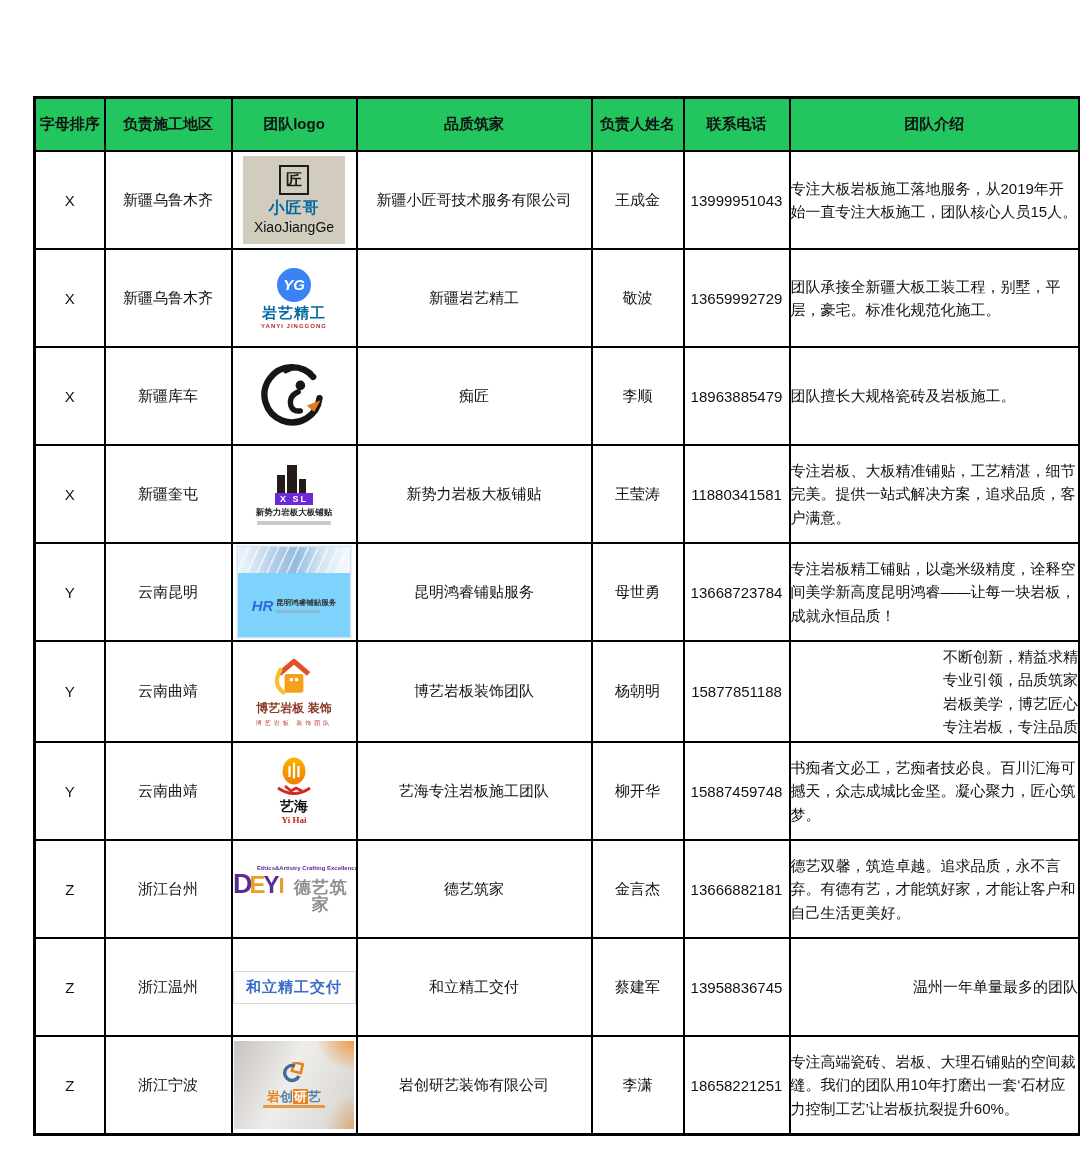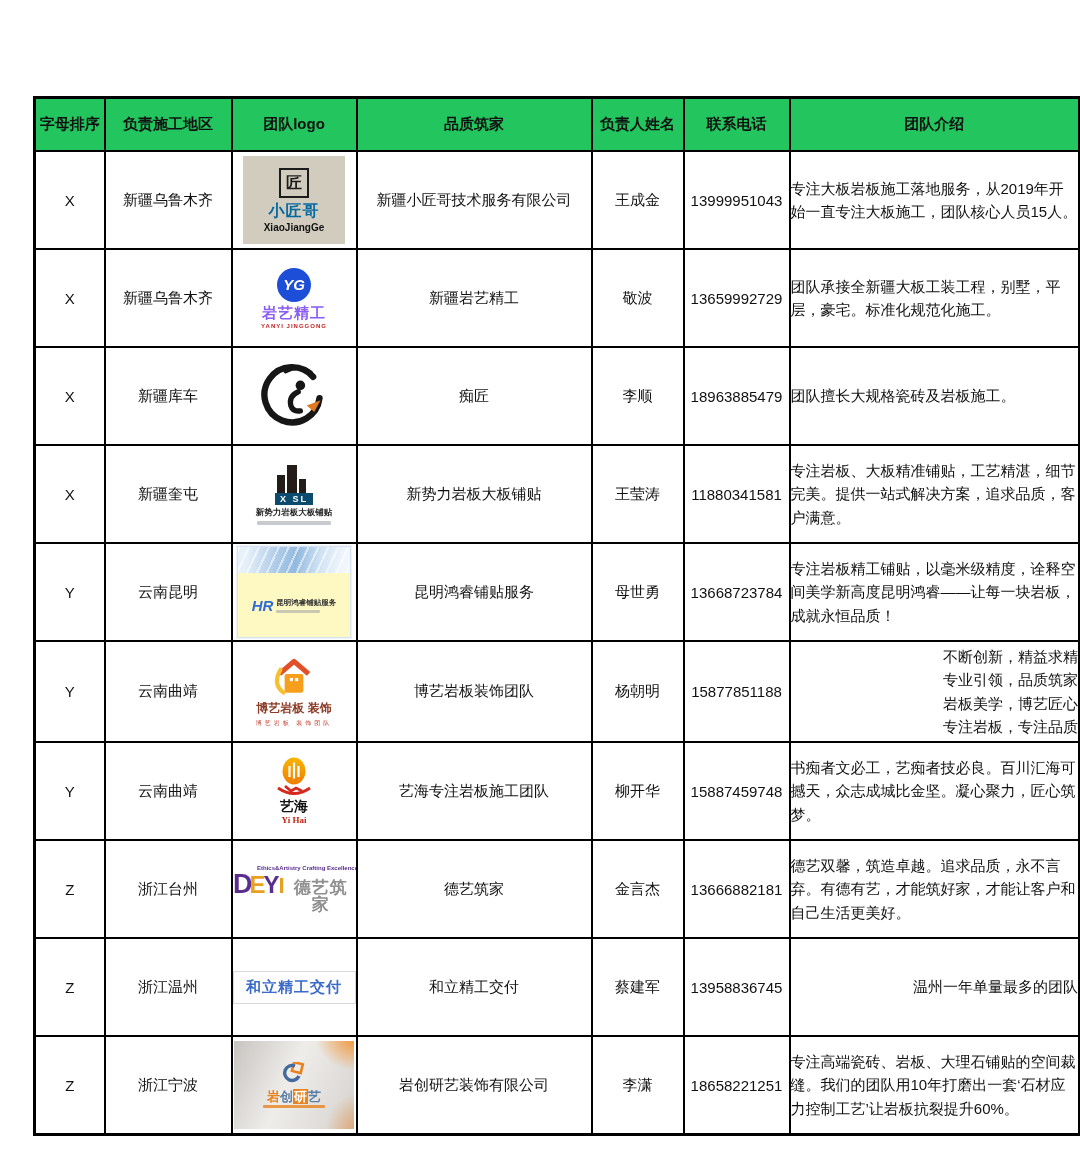--- a/index.html
+++ b/index.html
@@ -17,35 +17,35 @@
   td.intro{text-align:left;padding:3px 0;line-height:1.55;white-space:pre-line;}
   td.intro.center{text-align:right;}
   .logo-cell{text-align:center;}
   .lg{margin:0 auto;display:flex;flex-direction:column;align-items:center;justify-content:center;}
 
   
   .lg1{width:102px;height:88px;background:#d2ccbe;}
   .lg1-glyph{width:26px;height:26px;border:2px solid #1c1c1c;color:#1c1c1c;font-weight:bold;
     font-size:16px;line-height:25px;text-align:center;}
   .lg1-title{font-weight:900;font-size:16px;color:#0369a1;margin-top:3px;letter-spacing:1px;}
-  .lg1-sub{font-weight:bold;font-size:10px;color:#111;}
-
-  
-  .lg2-circle{width:34px;height:34px;border-radius:50%;background:#1d4ed8;color:#fff;display:flex;
+  .lg1-sub{font-weight:normal;font-size:14px;color:#111;}
+
+  
+  .lg2-circle{width:34px;height:34px;border-radius:50%;background:#3b82f6;color:#fff;display:flex;
     align-items:center;justify-content:center;font-weight:900;font-style:italic;font-size:15px;}
-  .lg2-title{font-weight:900;font-size:15px;color:#8b5cf6;margin-top:2px;letter-spacing:1px;}
+  .lg2-title{font-weight:900;font-size:15px;color:#0369a1;margin-top:2px;letter-spacing:1px;}
   .lg2-sub{color:#c42222;font-size:6px;letter-spacing:1px;font-weight:bold;}
 
   
-  .lg4-xsl{background:#0c4a6e;color:#fff;font-weight:900;font-size:9px;padding:1px 5px;letter-spacing:2px;margin-top:-4px;}
+  .lg4-xsl{background:#6d28d9;color:#fff;font-weight:900;font-size:9px;padding:1px 5px;letter-spacing:2px;margin-top:-4px;}
   .lg4-title{font-weight:bold;font-size:8.5px;color:#222;margin-top:2px;}
   .micro{height:4px;background:#9aa0a6;opacity:.55;border-radius:1px;margin-top:2px;}
 
   
-  .lg5{width:112px;height:90px;background:#fef9c3;border:1px solid #d8e4f0;box-shadow:0 0 0 1px #eef3f8;}
+  .lg5{width:112px;height:90px;background:#7dd3fc;border:1px solid #d8e4f0;box-shadow:0 0 0 1px #eef3f8;}
   .lg5-top{width:100%;height:26px;
     background:repeating-linear-gradient(115deg,rgba(255,255,255,.55) 0 2px,rgba(255,255,255,0) 2px 9px),
     linear-gradient(100deg,#e7f1fa 8%,#aecbe8 35%,#93bade 52%,#cfe2f3 72%,#f0f6fb 92%);}
   .lg5-body{flex:1;display:flex;align-items:center;justify-content:center;gap:3px;width:100%;}
   .lg5-mark{color:#2e6bd6;font-weight:900;font-style:italic;font-size:15px;}
   .lg5-text{display:flex;flex-direction:column;align-items:flex-start;}
   .lg5-title{font-size:7.5px;font-weight:bold;color:#333;}
 
   
   .lg6-title{color:#8a3a24;font-weight:900;font-size:12px;margin-top:1px;}

